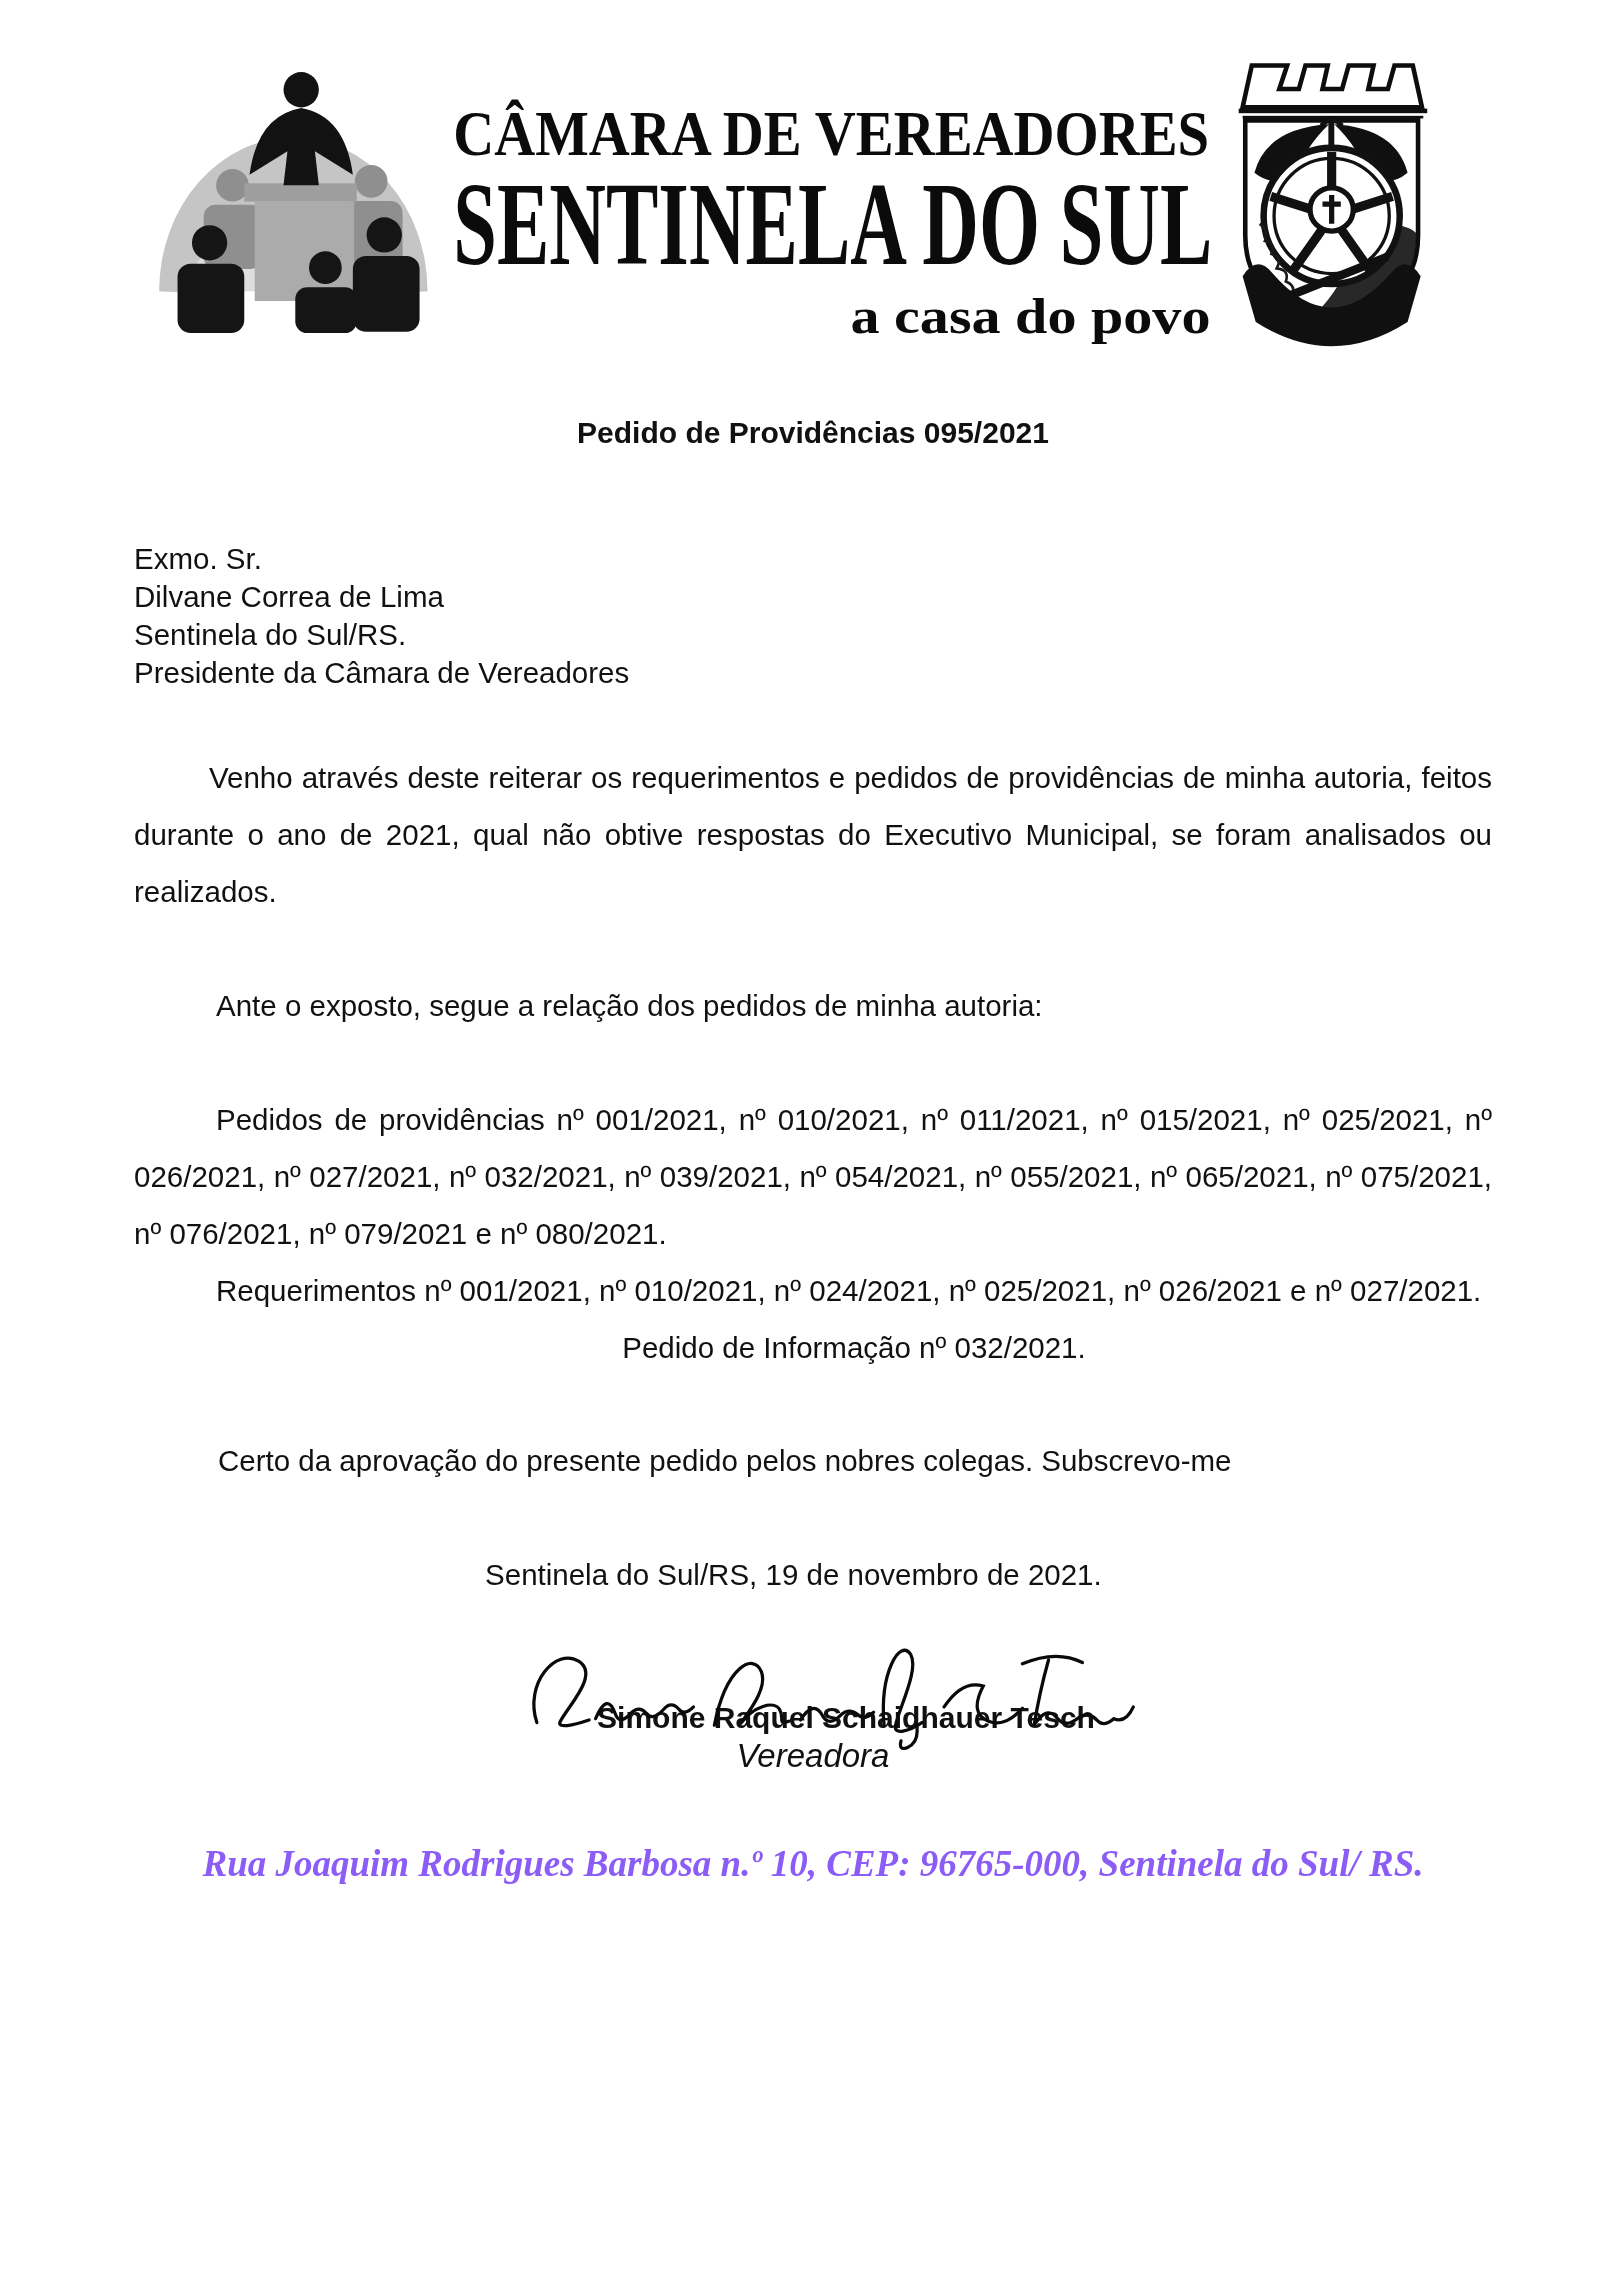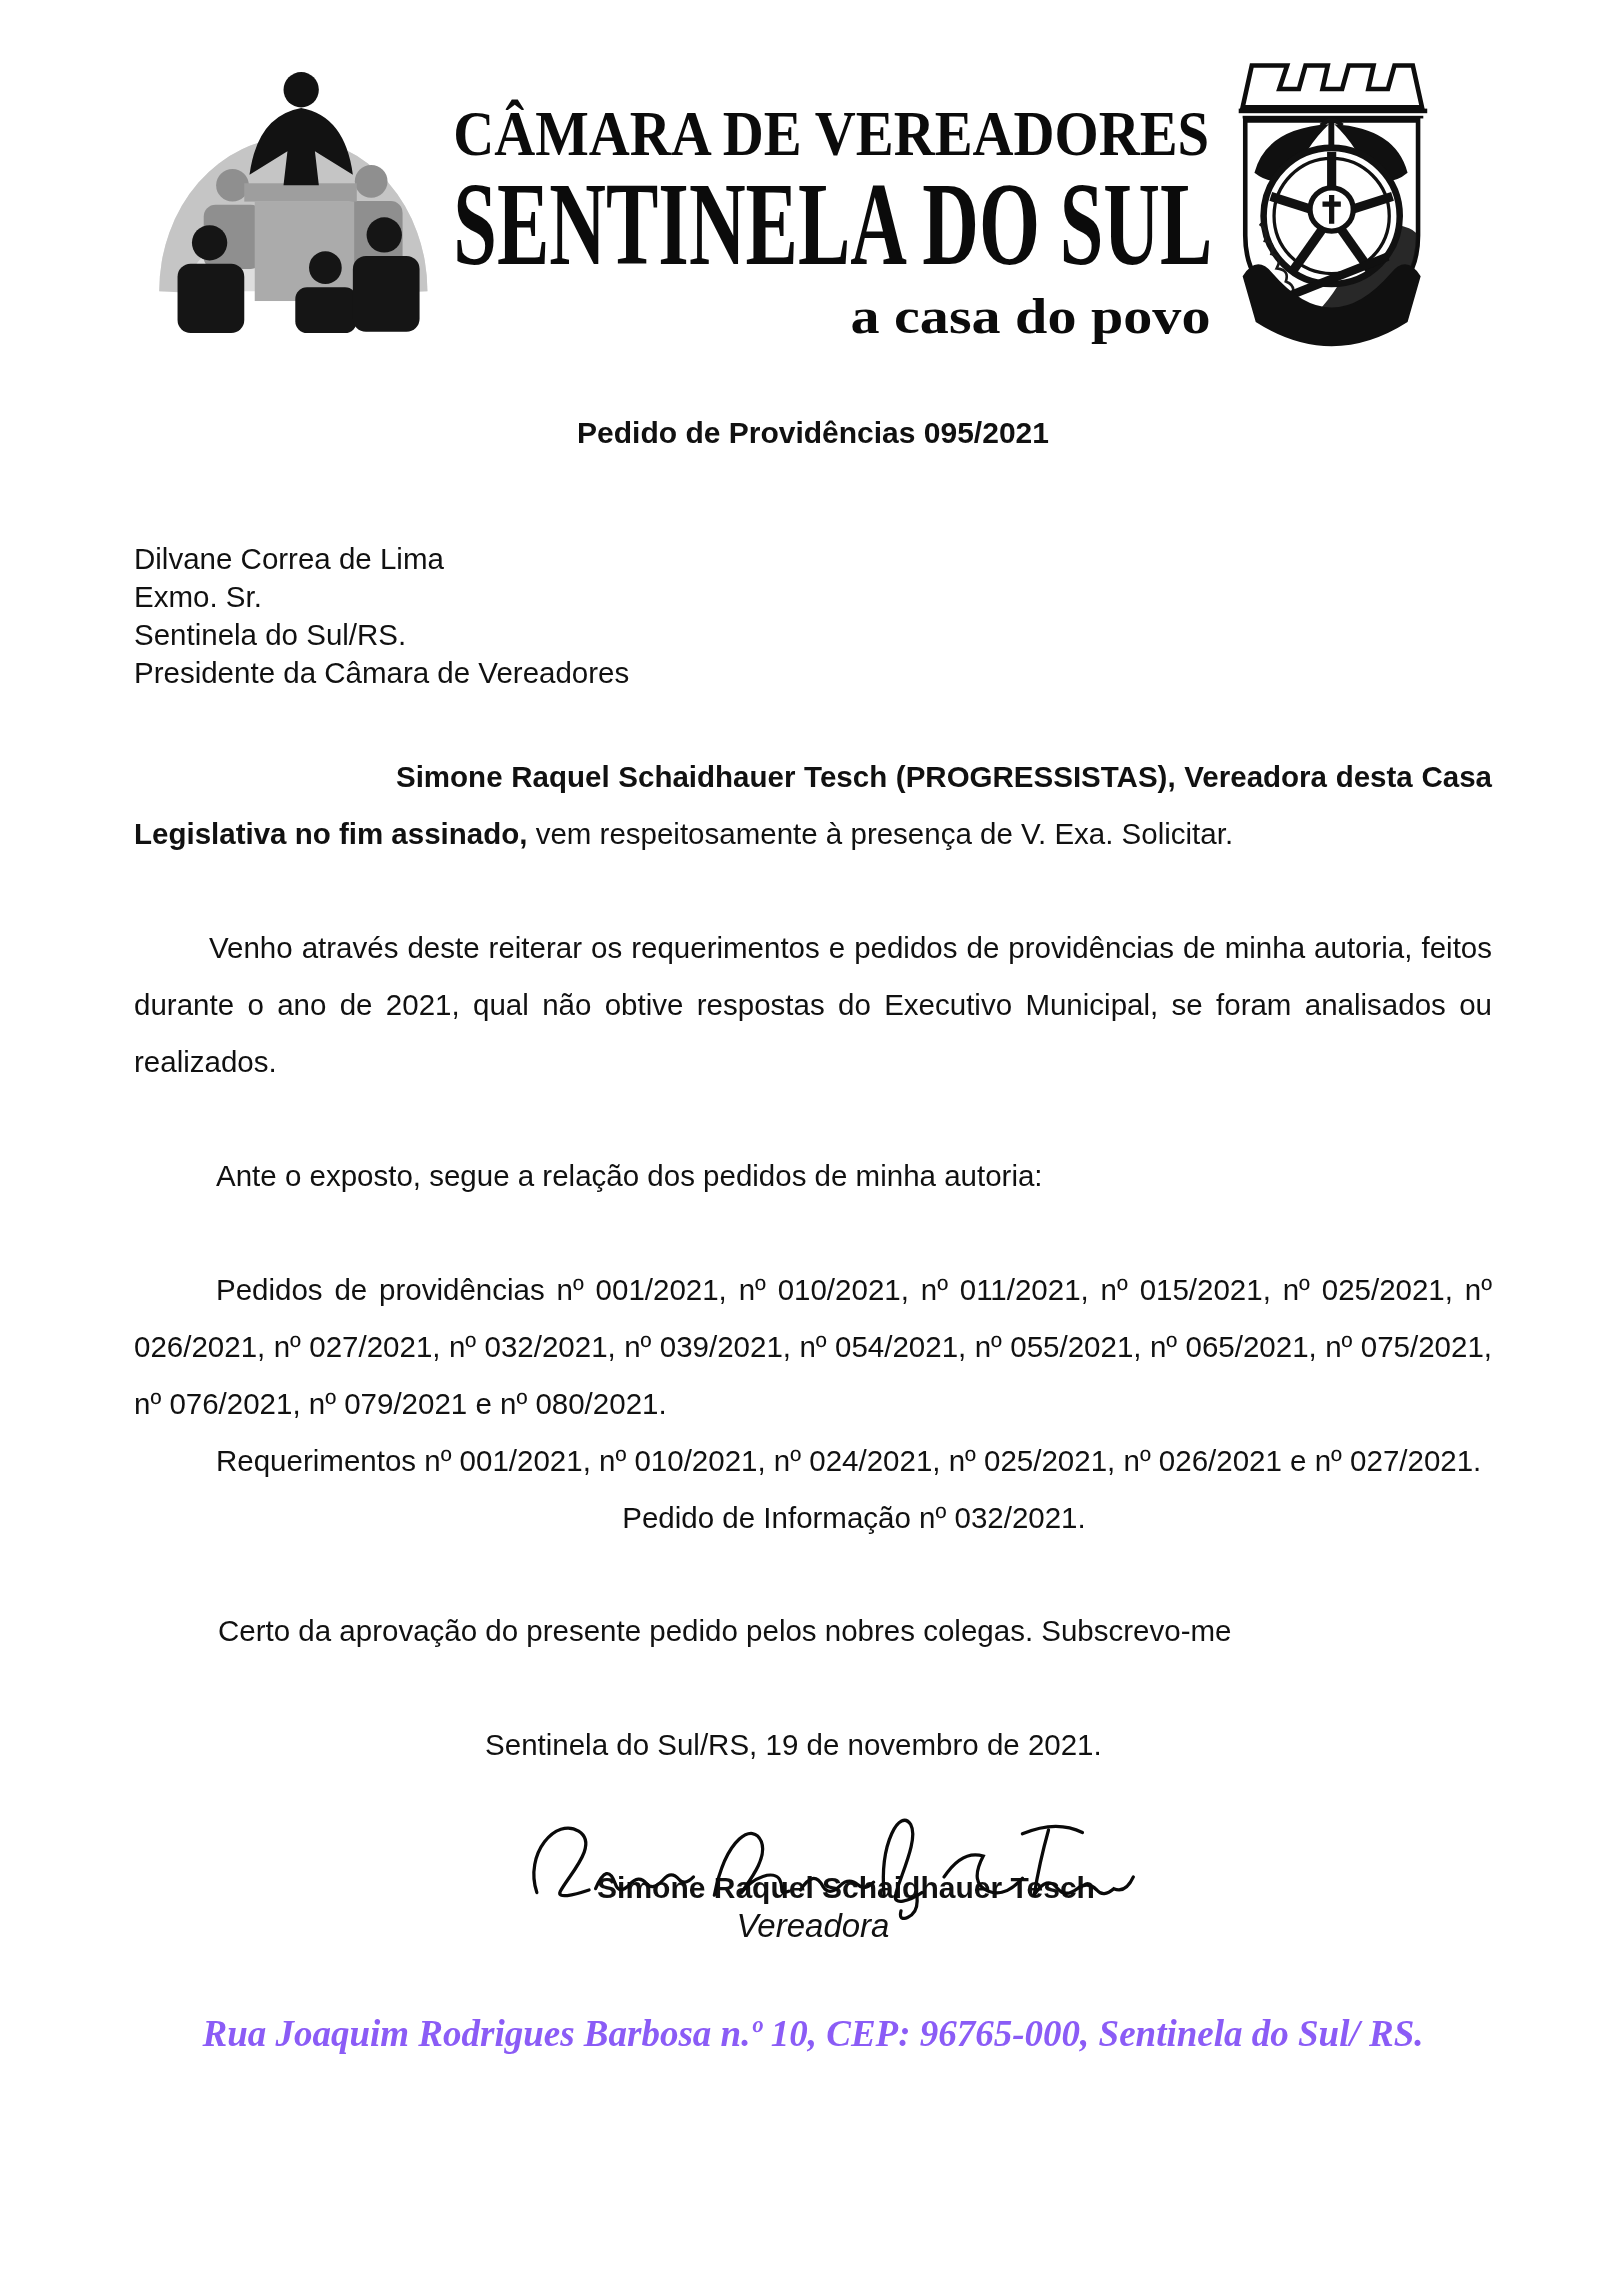--- a/index.html
+++ b/index.html
@@ -133,27 +133,26 @@
     <line x1="86" y1="366" x2="252" y2="300" stroke="#101010" stroke-width="13"></line>
 
     <path d="M30,330 Q52,296 76,326 Q166,430 256,326 Q280,296 302,330 L282,400 Q166,474 50,400 Z" fill="#101010"></path>
   </svg>
 
   <div class="doc">
 
     <p class="doc-title">Pedido de Providências 095/2021</p>
 
     <div class="addressee">
+      <div>Exmo. Sr.</div>
       <div>Dilvane Correa de Lima</div>
-      <div>Exmo. Sr.</div>
       <div>Sentinela do Sul/RS.</div>
       <div>Presidente da Câmara de Vereadores</div>
     </div>
 
-    <p class="p p-intro"><b>Simone Raquel Schaidhauer Tesch (PROGRESSISTAS), Vereadora desta Casa Legislativa no fim assinado,</b><span> vem respeitosamente à presença de V. Exa. Solicitar.</span></p>
 
     <p class="p p-venho">Venho através deste reiterar os requerimentos e pedidos de providências de minha autoria, feitos durante o ano de 2021, qual não obtive respostas do Executivo Municipal, se foram analisados ou realizados.</p>
 
     <p class="p p-ante">Ante o exposto, segue a relação dos pedidos de minha autoria:</p>
 
     <p class="p p-pedidos">Pedidos de providências nº 001/2021, nº 010/2021, nº 011/2021, nº 015/2021, nº 025/2021, nº 026/2021, nº 027/2021, nº 032/2021, nº 039/2021, nº 054/2021, nº 055/2021, nº 065/2021, nº 075/2021, nº 076/2021, nº 079/2021 e nº 080/2021.</p>
 
     <p class="p p-req">Requerimentos nº 001/2021, nº 010/2021, nº 024/2021, nº 025/2021, nº 026/2021 e nº 027/2021.</p>
 
     <p class="p p-info">Pedido de Informação nº 032/2021.</p>

